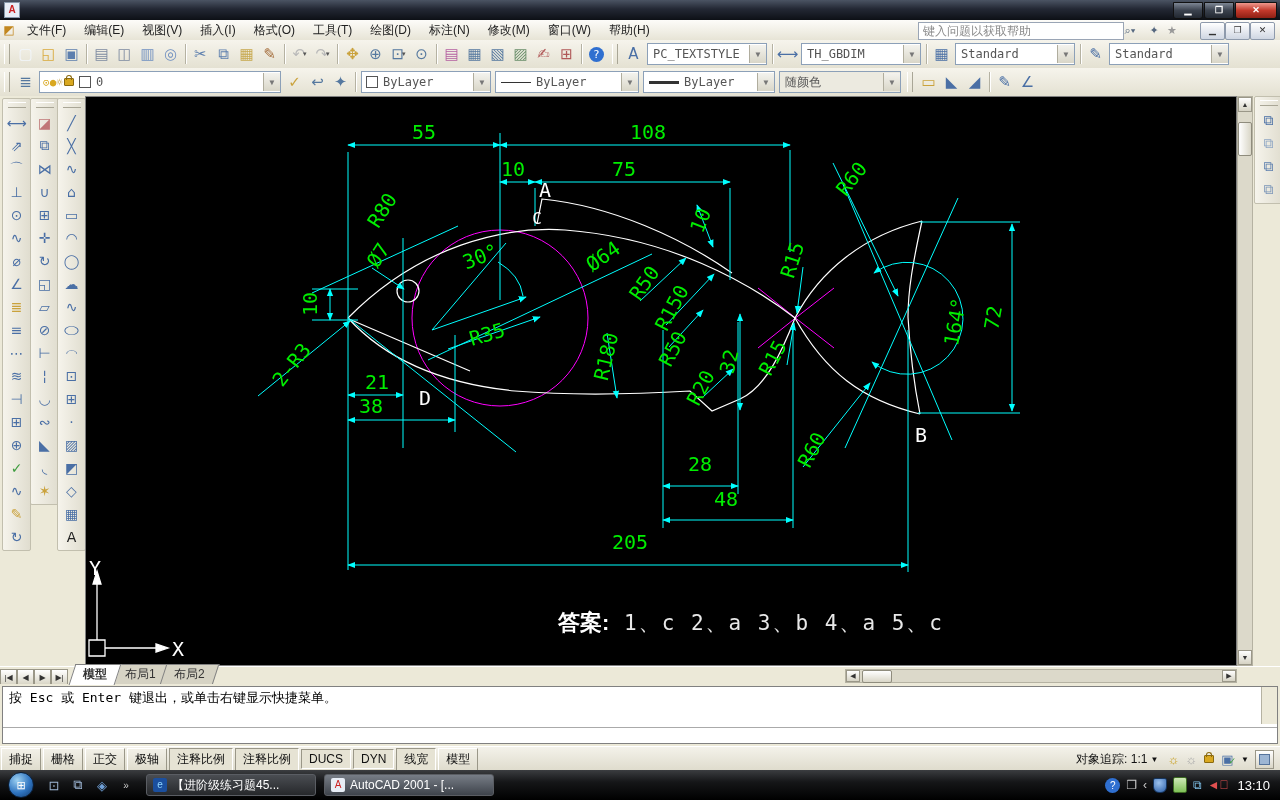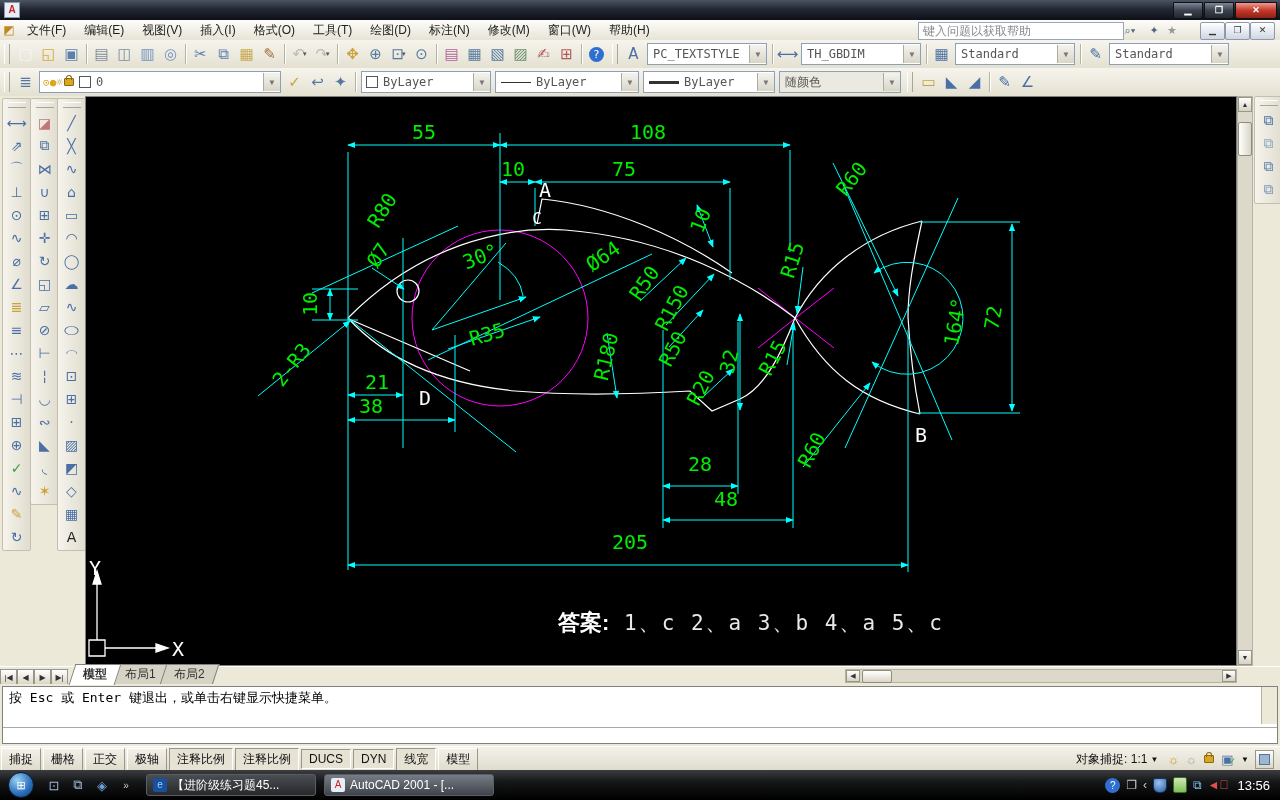--- a/index.html
+++ b/index.html
@@ -674,21 +674,21 @@
       <div class="sbtn" data-name="status-toggle-正交">正交</div>
       <div class="sbtn" data-name="status-toggle-极轴">极轴</div>
       <div class="sbtn pressed" data-name="status-toggle-对象捕捉">注释比例</div>
       <div class="sbtn pressed" data-name="status-toggle-对象追踪">注释比例</div>
       <div class="sbtn pressed" data-name="status-toggle-DUCS">DUCS</div>
       <div class="sbtn pressed" data-name="status-toggle-DYN">DYN</div>
       <div class="sbtn pressed" data-name="status-toggle-线宽">线宽</div>
       <div class="sbtn" data-name="status-toggle-模型">模型</div>
     </span>
   <div id="status-right">
-    <span data-name="annotation-scale-label">对象捕捉:</span>&nbsp;
+    <span data-name="annotation-scale-label">对象追踪:</span>&nbsp;
     <span data-name="annotation-scale-value">1:1</span>
     <span style="font-size:8px;margin:0 6px 0 3px;" data-name="annotation-scale-dropdown-icon">▼</span>
     <span class="ico" style="color:#c9a227;" data-name="annotation-visibility-icon">☼</span>
     <span class="ico" style="color:#aaa;" data-name="annotation-autoscale-icon">☼</span>
     <span class="mini-lock" style="margin:0 4px;" data-name="toolbar-lock-icon"></span>
     <span class="ico" style="color:#4a6fa5;" data-name="toolbar-window-positions-icon">▣<span style="color:#3f9d3f;font-size:9px;margin-left:-5px;">✓</span></span>
     <span style="font-size:8px;margin:0 6px 0 2px;" data-name="status-menu-dropdown-icon">▼</span>
     <div id="clean-screen" data-name="clean-screen-button">
         <div></div>
       </div>
@@ -714,15 +714,15 @@
     <span class="tico" style="color:#ccc;" data-name="tray-window-icon">❐</span>
     <span class="tico" style="color:#ccc;" data-name="tray-collapse-chevron-icon">‹</span>
     <span class="tico" data-name="security-shield-icon">
         <span id="shield"></span>
       </span>
     <span class="tico" data-name="battery-icon">
         <span id="batt"></span>
       </span>
     <span class="tico" style="color:#7fc0e8;" data-name="network-icon">⧉</span>
     <span class="tico" style="color:#e05050;" data-name="volume-muted-icon">◄⃠</span>
-    <span id="clock" data-name="taskbar-clock">13:56</span>
+    <span id="clock" data-name="taskbar-clock">13:10</span>
   </div>
 </div>
 
 </body></html>

